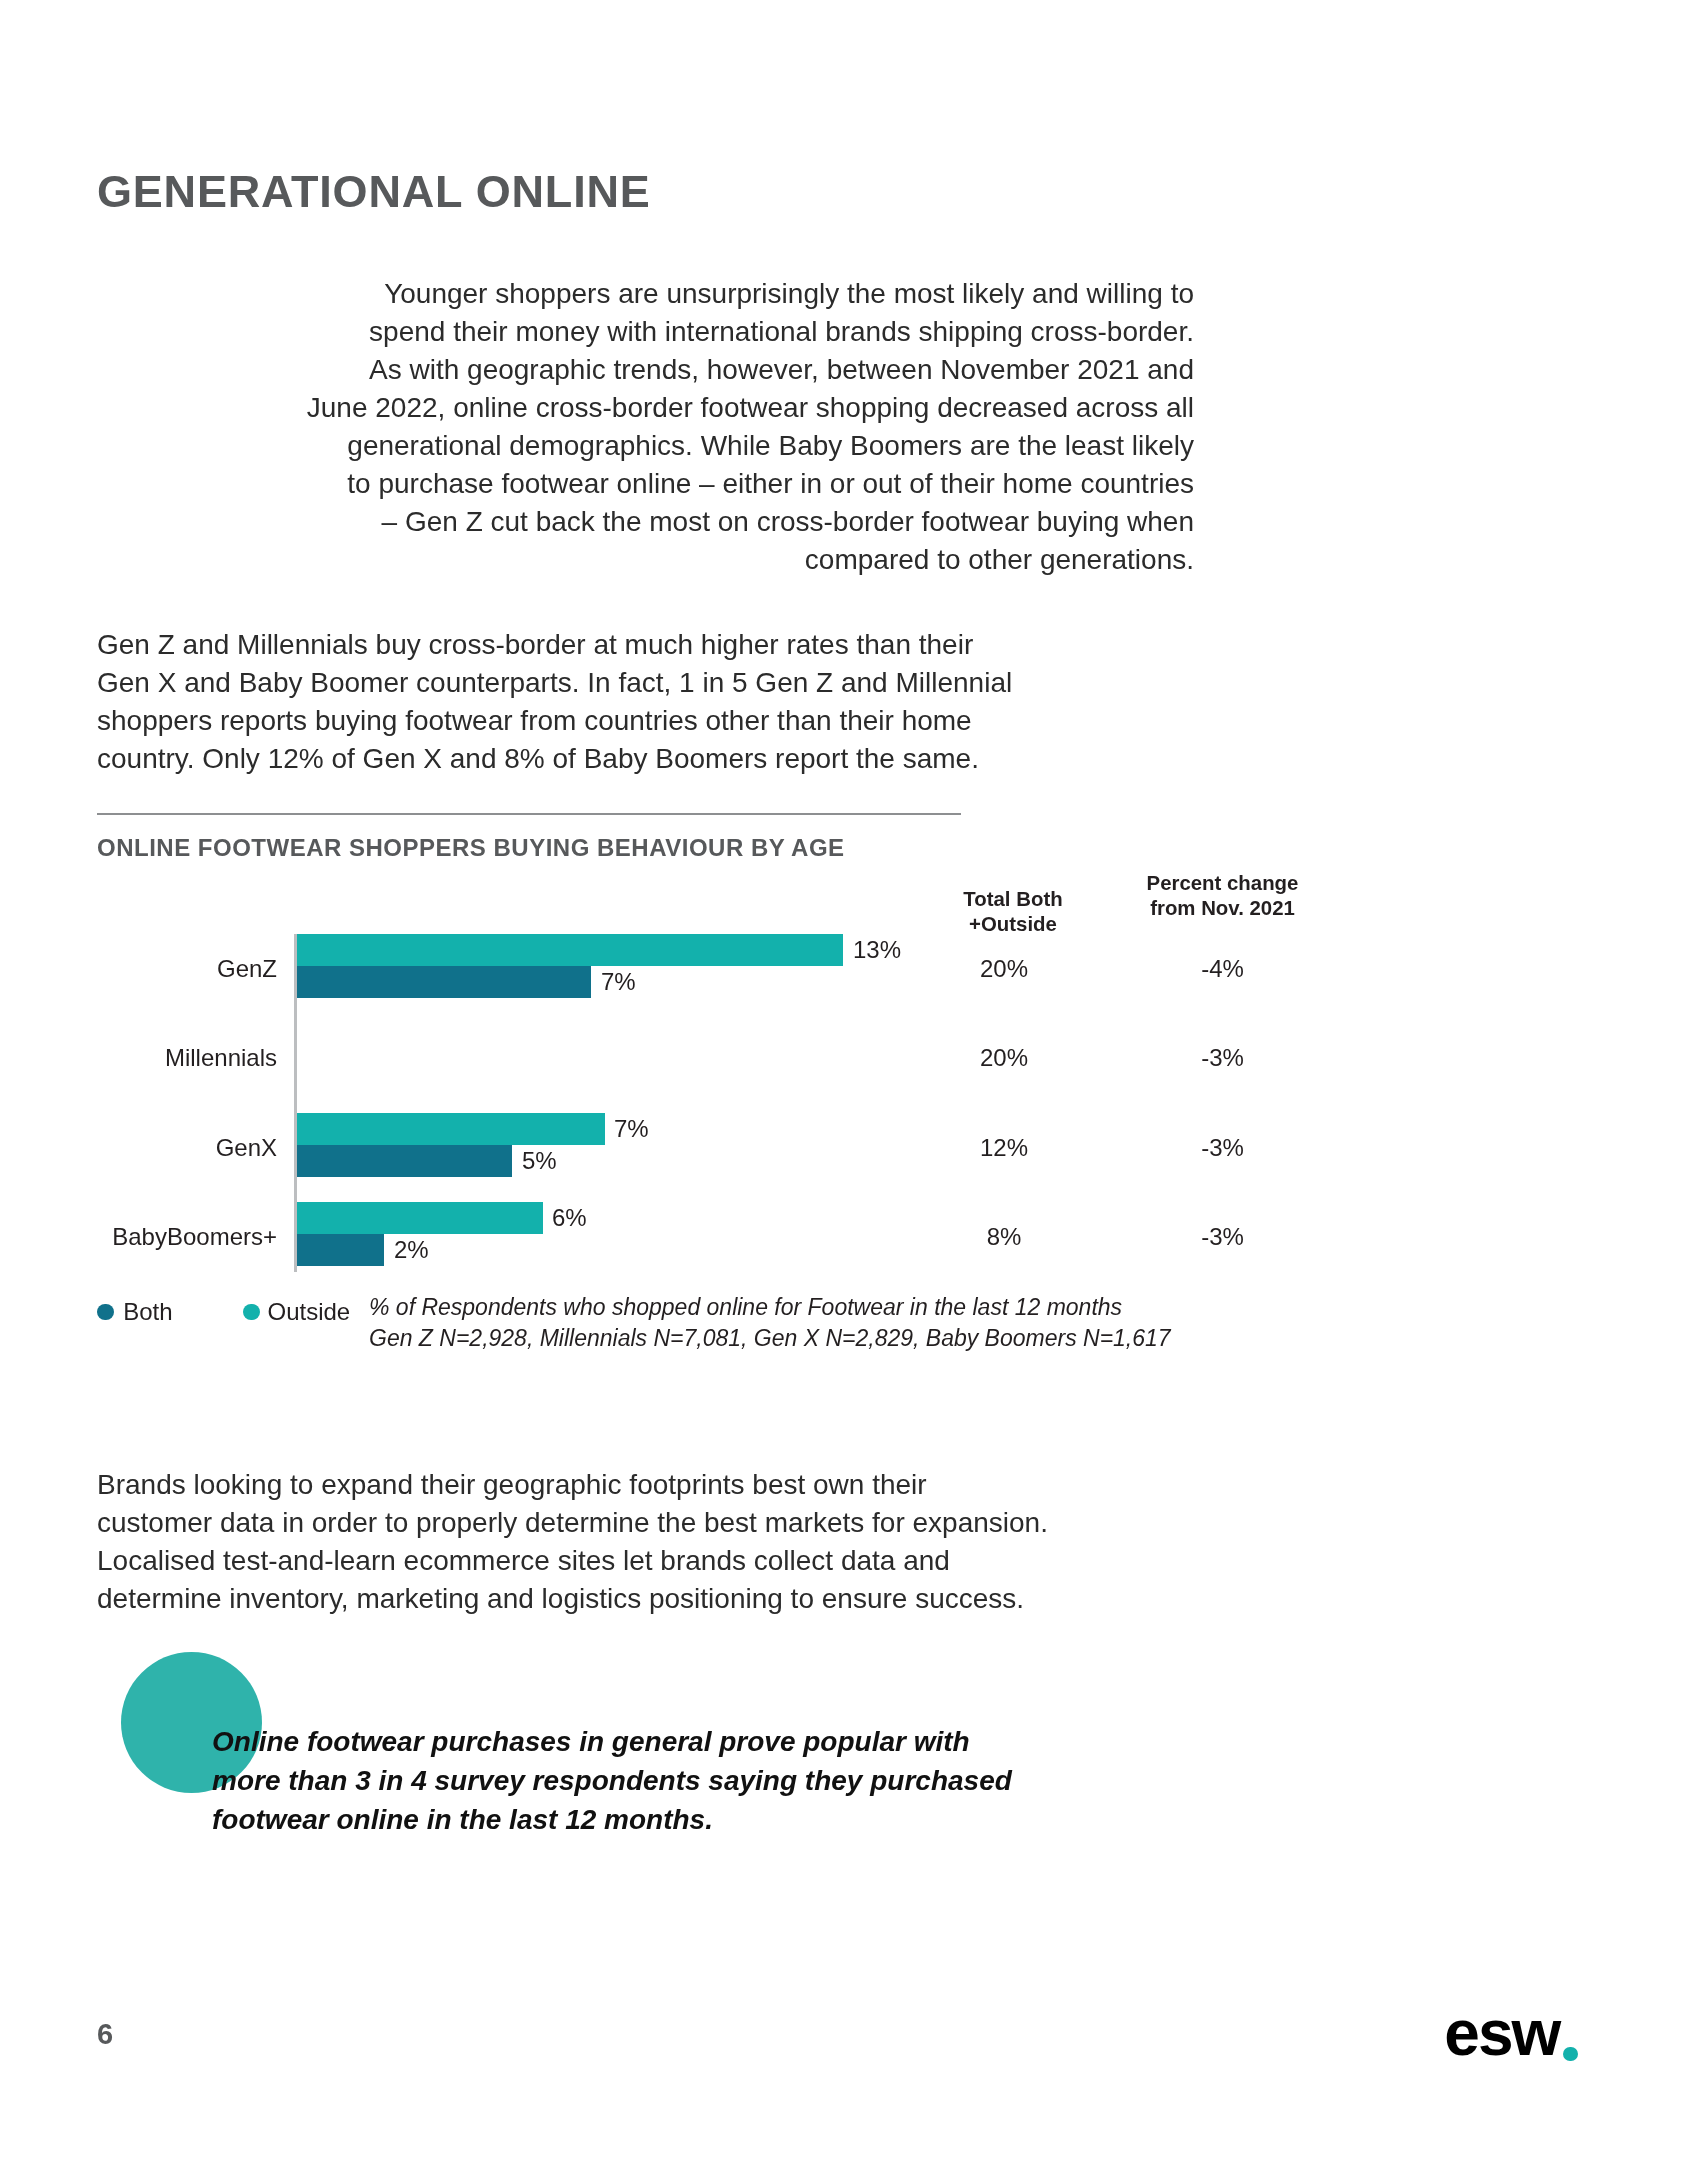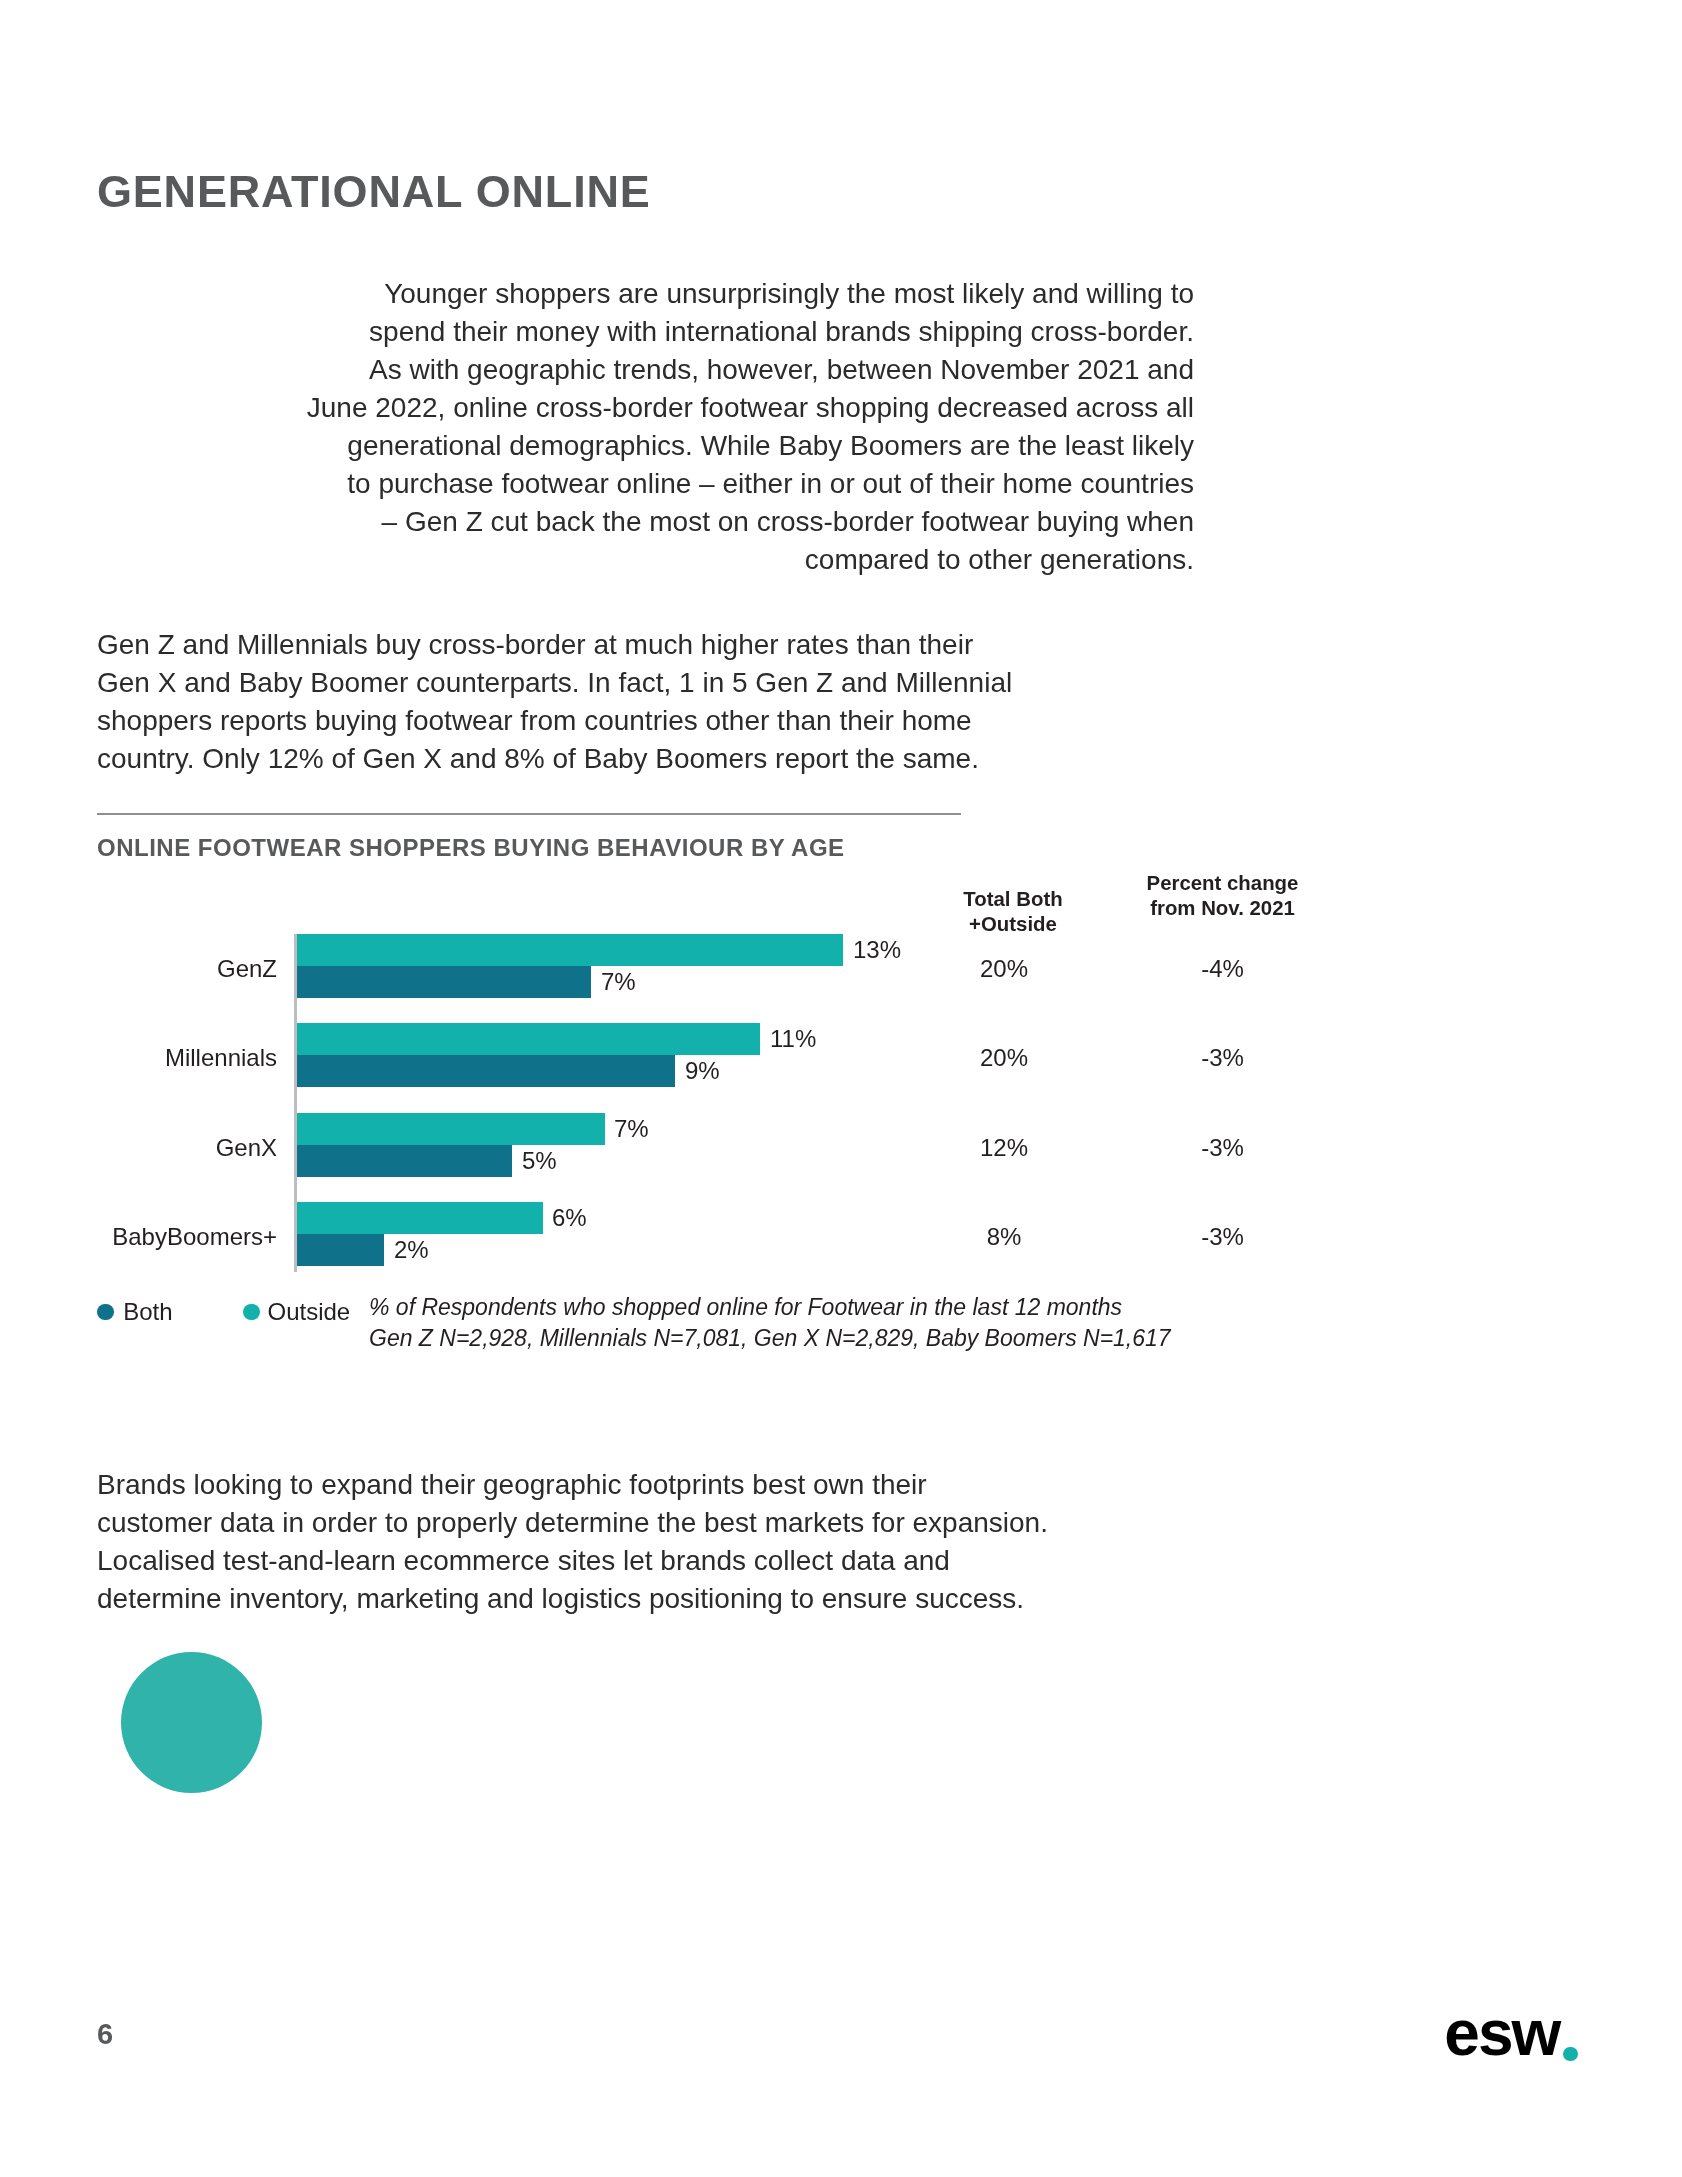--- a/index.html
+++ b/index.html
@@ -309,30 +309,20 @@
             <div class="bar bar-both" style="width:294px;"></div>
             <div class="bar-val" style="left:304px;">7%</div>
           </div>
         </div>
         <div class="col-val col-total">20%</div>
         <div class="col-val col-change">-4%</div>
       </div>
 
       <div class="grp" style="top:89px;">
         <div class="grp-label">Millennials</div>
-        <div class="bars">
-          <div class="bar-row">
-            <div class="bar bar-outside" style="width:463px;"></div>
-            <div class="bar-val" style="left:473px;">11%</div>
-          </div>
-          <div class="bar-row">
-            <div class="bar bar-both" style="width:378px;"></div>
-            <div class="bar-val" style="left:388px;">9%</div>
-          </div>
-        </div>
         <div class="col-val col-total">20%</div>
         <div class="col-val col-change">-3%</div>
       </div>
 
       <div class="grp" style="top:179px;">
         <div class="grp-label">GenX</div>
         <div class="bars">
           <div class="bar-row">
             <div class="bar bar-outside" style="width:308px;"></div>
             <div class="bar-val" style="left:317px;">7%</div>
@@ -372,20 +362,23 @@
         <span class="legend-dot dot-outside"></span>
         <span>Outside</span>
       </div>
       <div class="footnote">% of Respondents who shopped online for Footwear in the last 12 months
 Gen Z N=2,928, Millennials N=7,081, Gen X N=2,829, Baby Boomers N=1,617</div>
     </div>
   </div>
 
   <div class="callout">
     <div class="callout-circle"></div>
+    <div class="callout-text">Online footwear purchases in general prove popular with
+more than 3 in 4 survey respondents saying they purchased
+footwear online in the last 12 months.</div>
   </div>
 
   <div class="page-number">6</div>
 
   <div class="logo">
     <span class="logo-word">esw</span>
     <span class="logo-dot"></span>
   </div>
 
 </div>

